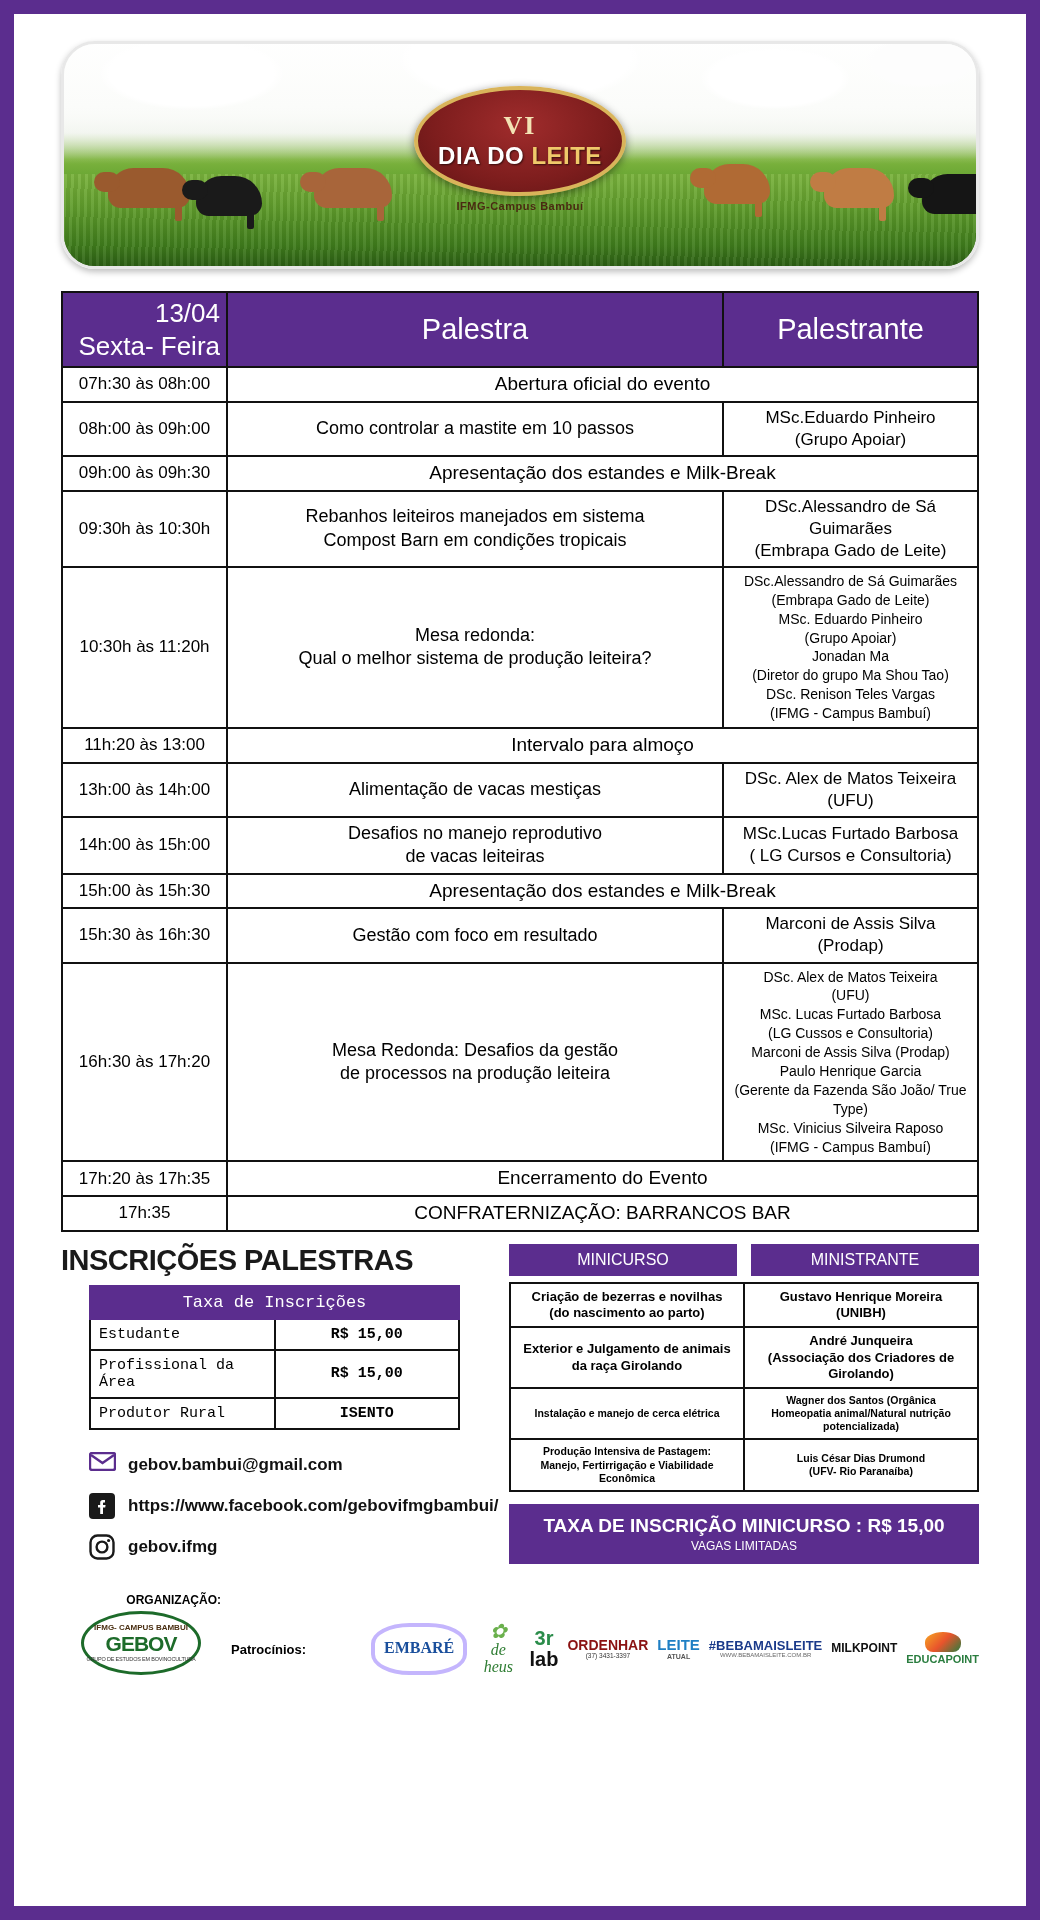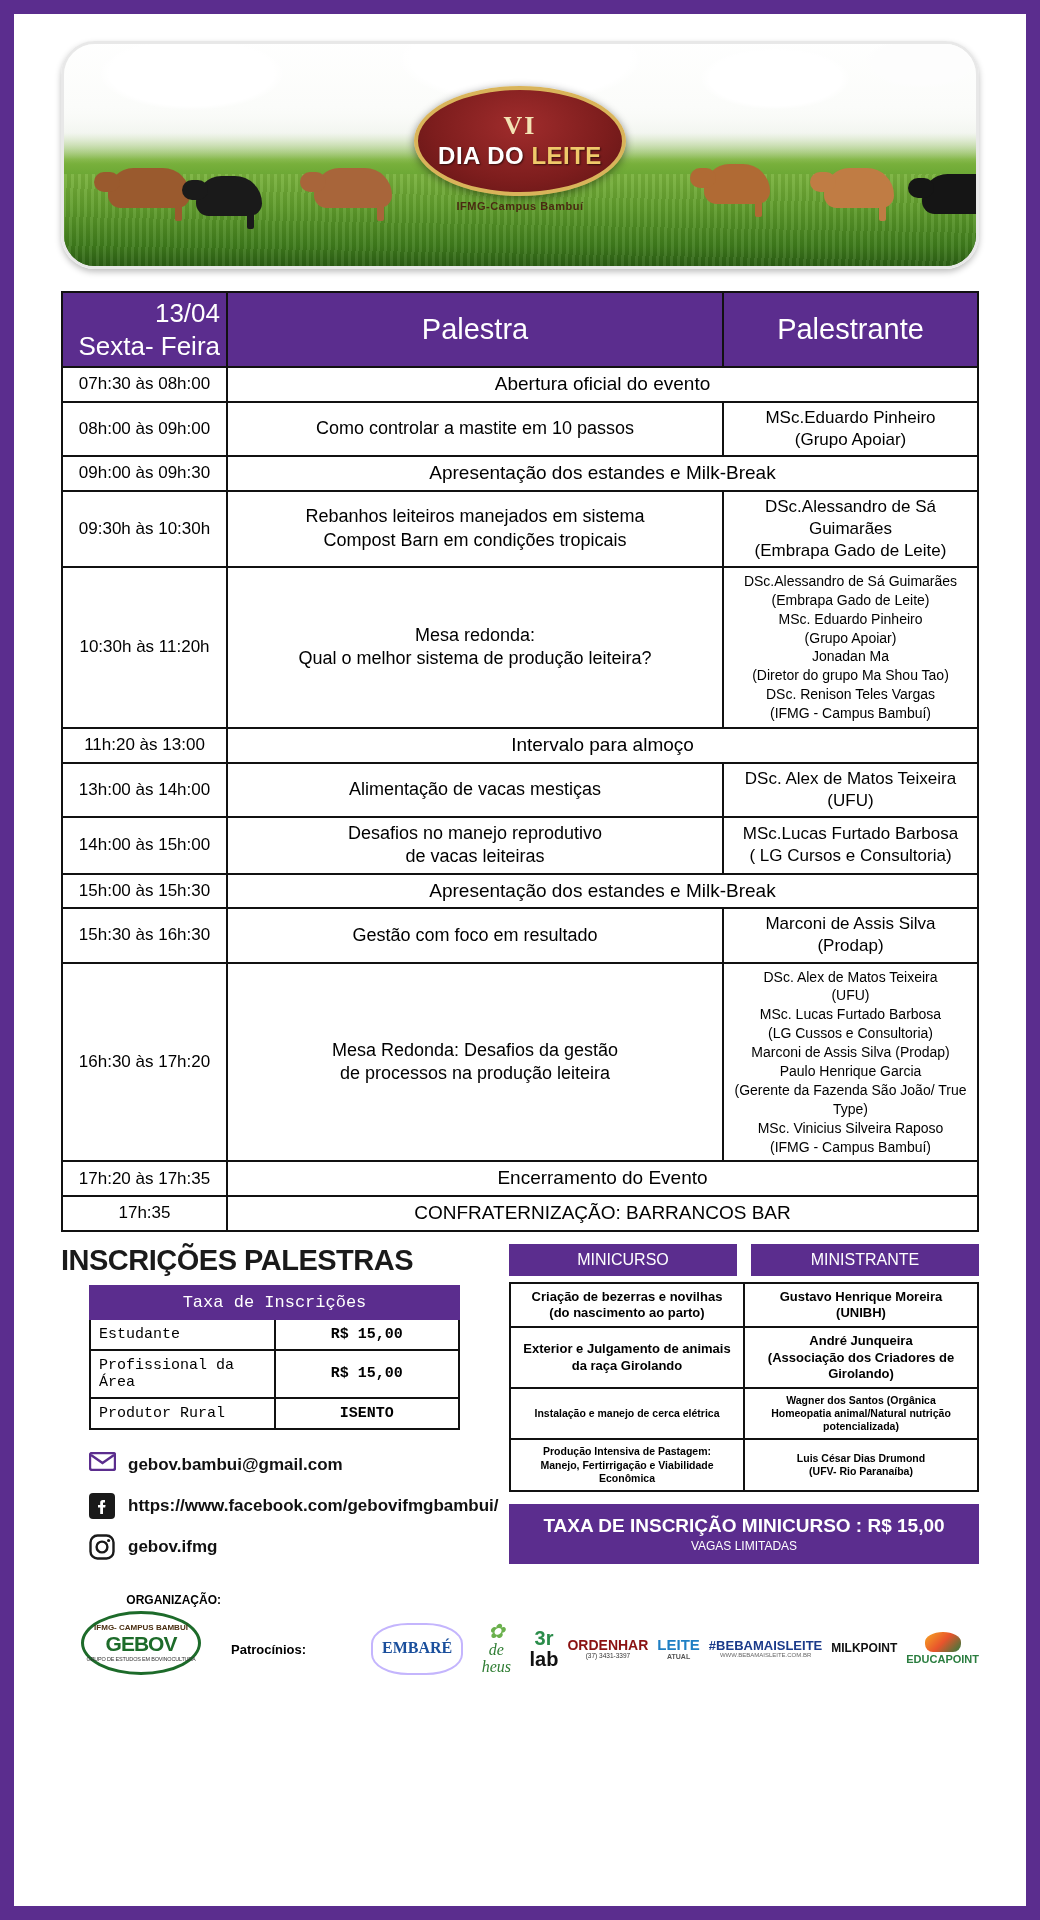--- a/index.html
+++ b/index.html
@@ -219,21 +219,21 @@
   .gebov .g2 { font-size: 21px; font-weight: bold; color: #1d6b2a; letter-spacing: -1px; }
   .gebov .g3 { font-size: 5.5px; color: #333; letter-spacing: -.2px; }
 
   .patro-label { font-size: 13px; font-weight: bold; width: 130px; padding-bottom: 18px; }
   .logos { flex: 1; display: flex; align-items: flex-end; gap: 9px; }
   .lg {
     height: 52px; display: flex; flex-direction: column;
     align-items: center; justify-content: center;
     text-align: center; line-height: 1.05;
   }
-  .lg-embare { border: 2px solid #c4b5fd; border-radius: 40%; padding: 16px 9px; color: #1a4f9c;
+  .lg-embare { border: 4px solid #c4b5fd; border-radius: 40%; padding: 16px 9px; color: #1a4f9c;
                font-family: "Liberation Serif", serif; font-size: 16px; font-weight: bold; }
   .lg-deheus { color: #2f7d33; font-size: 16px; font-style: italic; font-family: "Liberation Serif", serif; }
   .lg-deheus .leaf { color: #6ab04c; font-size: 20px; }
   .lg-3rlab { font-size: 20px; font-weight: bold; color: #111; }
   .lg-3rlab .num { color: #2a8c4a; }
   .lg-ordenhar { color: #8a1212; font-weight: bold; font-size: 14px; }
   .lg-ordenhar .sub { font-size: 6.5px; color: #333; font-weight: normal; }
   .lg-leite { color: #1f7fc4; font-size: 15px; font-weight: bold; }
   .lg-leite .sub { font-size: 7px; color: #555; }
   .lg-beba { color: #1b3a8a; font-size: 13px; font-weight: bold; }

